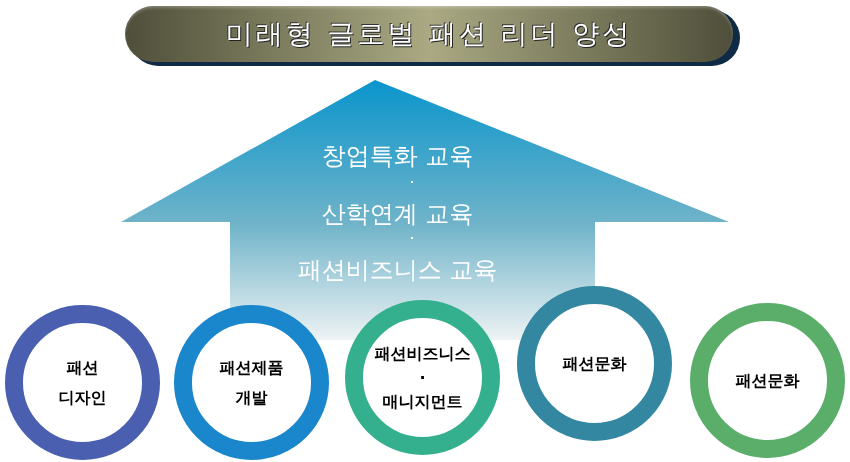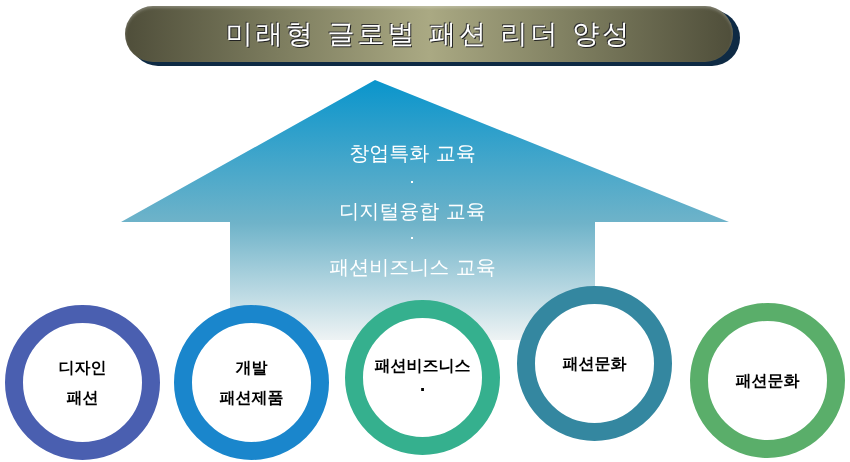--- a/index.html
+++ b/index.html
@@ -7,22 +7,22 @@
          font-family:"DejaVu Sans", sans-serif; }
   .banner-shadow { position:absolute; left:130px; top:10px; width:610px; height:56px;
          border-radius:28px; background:#0e2a44; }
   .banner { position:absolute; left:125px; top:6px; width:608px; height:56px; border-radius:28px;
          background:linear-gradient(90deg,#4f4e3a 0%,#7c7c5e 25%,#aaa983 50%,#7c7c5e 75%,#4f4e3a 100%);
          box-shadow: inset 0 2px 3px rgba(255,255,255,0.25);
          display:flex; align-items:center; justify-content:center; }
   .banner span { color:#ffffff; font-size:27px; letter-spacing:3px;
          text-shadow:1px 1px 0 #222, -1px -1px 0 #333; }
   .arrow { position:absolute; left:0; top:0; width:850px; height:462px; }
-  .arrow-text { position:absolute; left:230px; width:365px; text-align:center; color:#ffffff;
-         font-size:20px; }
+  .arrow-text { position:absolute; left:215px; width:365px; text-align:center; color:#ffffff;
+         font-size:24px; }
   .dot { position:absolute; left:411px; width:2px; height:2px; background:#ffffff; }
   .ring { position:absolute; width:155px; height:155px; border-radius:50%; box-sizing:border-box;
          border:18px solid; background:#ffffff;
          display:flex; align-items:center; justify-content:center; text-align:center; }
   .ring .lbl { color:#000; font-size:16px; font-weight:bold; line-height:30px; }
 </style>
 </head>
 <body>
 
 <div class="banner-shadow"></div>
@@ -36,40 +36,41 @@
       <stop offset="0" stop-color="#0a95cc"></stop>
       <stop offset="0.55" stop-color="#6fb3c9"></stop>
       <stop offset="1" stop-color="#eef3f4"></stop>
     </linearGradient>
   </defs>
   <polygon points="375,80 729,222 595,222 595,340 230,340 230,222 121,222" fill="url(#ag)"></polygon>
 </svg>
 
 <div class="arrow-text" style="top:140px">창업특화 교육</div>
 <div class="dot" style="top:181px"></div>
-<div class="arrow-text" style="top:198px">디지털융합 교육</div>
+<div class="arrow-text" style="top:198px">산학연계 교육</div>
 <div class="dot" style="top:237px"></div>
 <div class="arrow-text" style="top:254px">패션비즈니스 교육</div>
 
 <div class="ring" style="left:5px; top:305px; border-color:#4a5fb0">
   <div class="lbl">
+      <div>패션</div>
       <div>디자인</div>
-      <div>패션</div>
     </div>
 </div>
 <div class="ring" style="left:174px; top:305px; border-color:#1a86cc">
   <div class="lbl">
+      <div>패션제품</div>
       <div>개발</div>
-      <div>패션제품</div>
     </div>
 </div>
 <div class="ring" style="left:345px; top:300px; border-color:#35b08e">
   <div class="lbl" style="line-height:24px">
       <div>패션비즈니스</div>
       <div>·</div>
+      <div>매니지먼트</div>
     </div>
 </div>
 <div class="ring" style="left:517px; top:286px; border-color:#3487a0">
   <div class="lbl">
       <div>패션문화</div>
     </div>
 </div>
 <div class="ring" style="left:690px; top:303px; border-color:#5aae6a">
   <div class="lbl">
       <div>패션문화</div>

